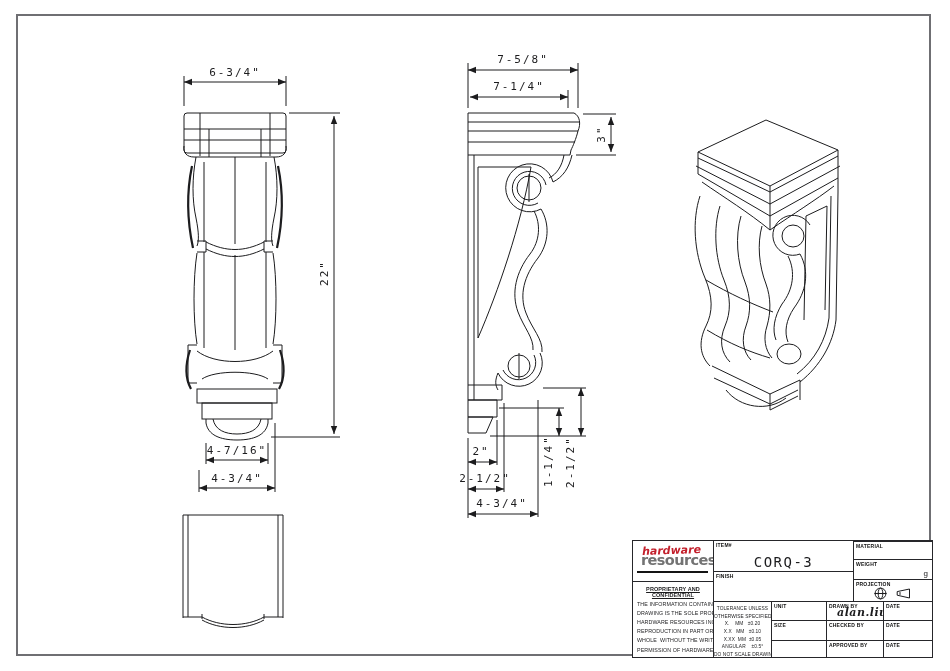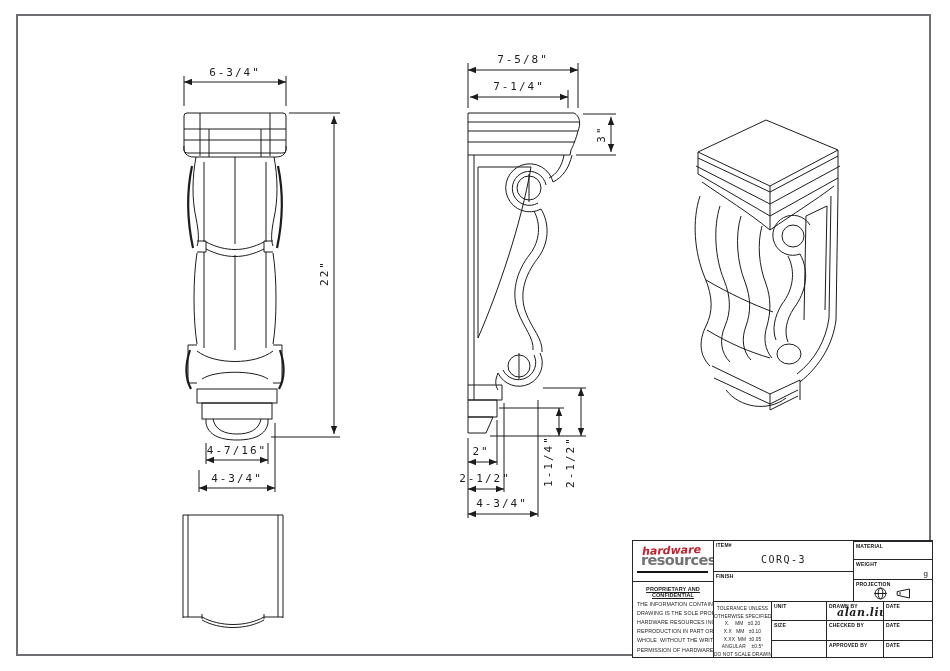--- a/index.html
+++ b/index.html
@@ -12,21 +12,21 @@
           letter-spacing:2px;fill:#1c1c1e;}
   
   #tblock{position:absolute;left:632px;top:540px;width:299px;height:116px;
           border:1.5px solid #26262a;box-sizing:content-box;background:#fff;}
   .cell{position:absolute;border-left:1px solid #26262a;border-top:1px solid #26262a;
         box-sizing:border-box;overflow:hidden;}
   .x0{border-left:none}.y0{border-top:none}
   .lbl{position:absolute;top:1px;left:2px;font-size:5px;letter-spacing:.2px;color:#111;
        font-weight:bold;white-space:nowrap;}
   .itemval{position:absolute;left:0;right:0;top:13px;text-align:center;
-           font-family:"DejaVu Sans Mono",monospace;font-size:10px;letter-spacing:1.5px;}
+           font-family:"DejaVu Sans Mono",monospace;font-size:14px;letter-spacing:1.5px;}
   .weightval{position:absolute;right:4px;bottom:1px;font-size:8px;}
   .signature{position:absolute;left:10px;top:4px;font-family:"DejaVu Serif",serif;
              font-style:italic;font-weight:bold;font-size:11px;letter-spacing:.5px;}
   .prophead{margin:4px 2px 2px 2px;text-align:center;font-size:5.5px;font-weight:bold;
             text-decoration:underline;letter-spacing:.1px;}
   .propline{font-size:5.3px;line-height:1.72;margin-left:4px;white-space:pre;letter-spacing:.1px;}
   .tolline{font-size:4.8px;line-height:1.6;text-align:center;white-space:pre;letter-spacing:.1px;}
   .tol-int{margin-top:3px;}
   
   #logo-hardware{position:absolute;left:9px;top:3px;font-family:"DejaVu Sans",sans-serif;

